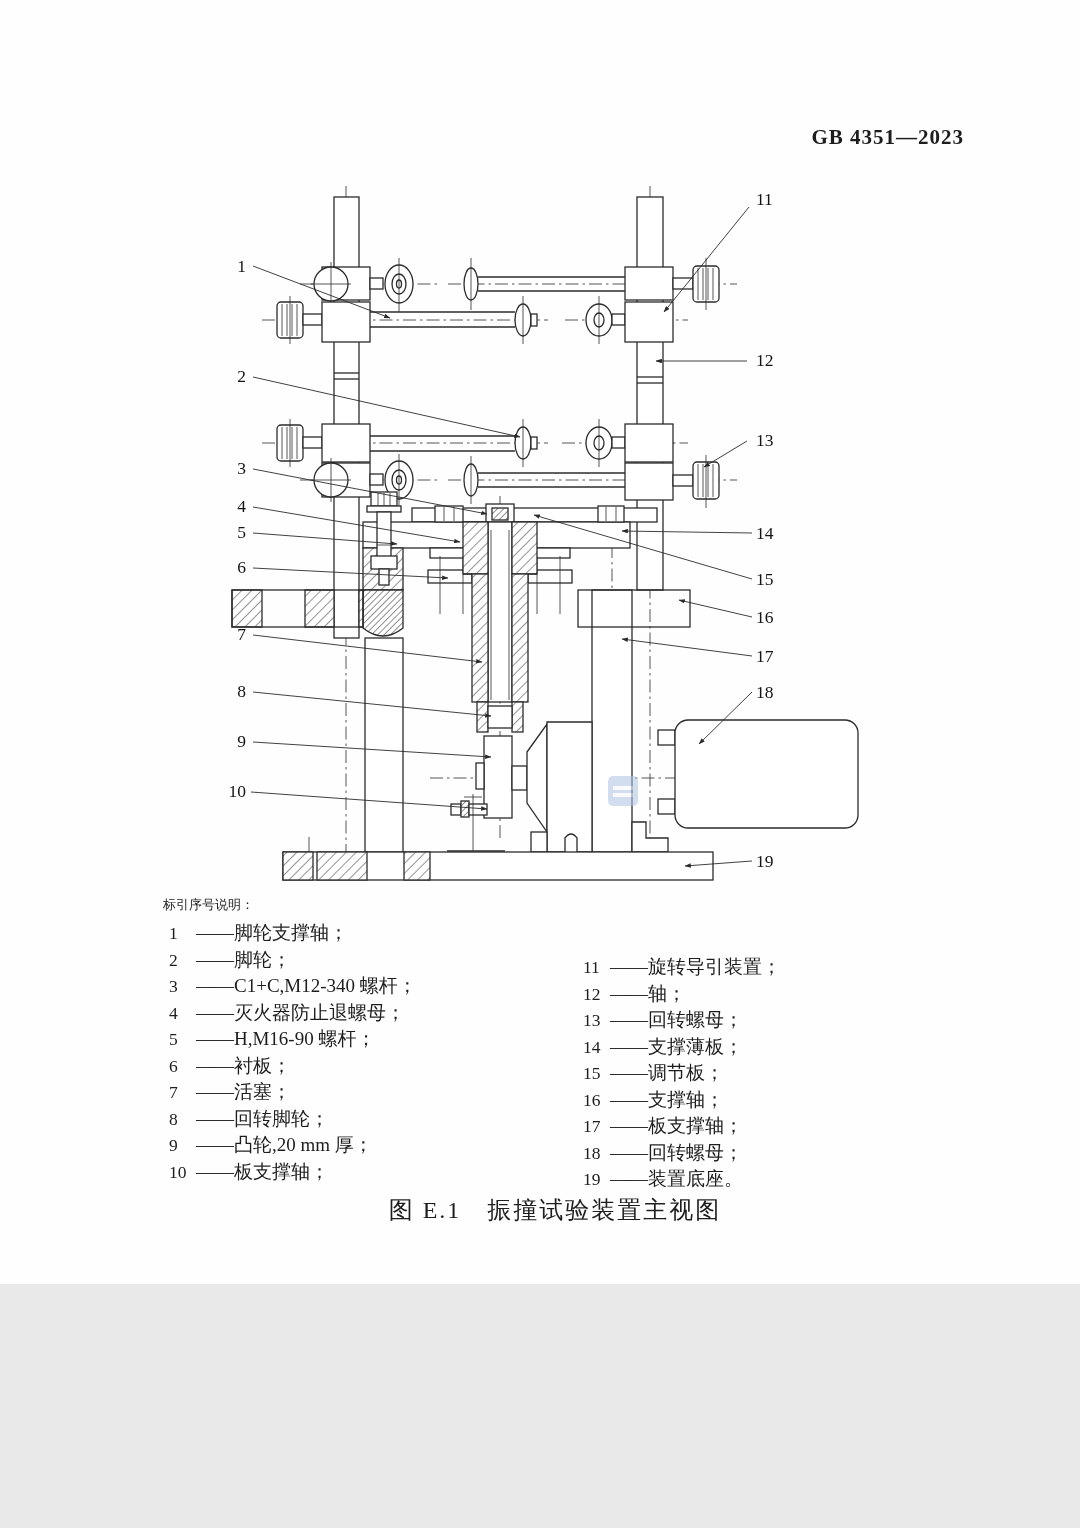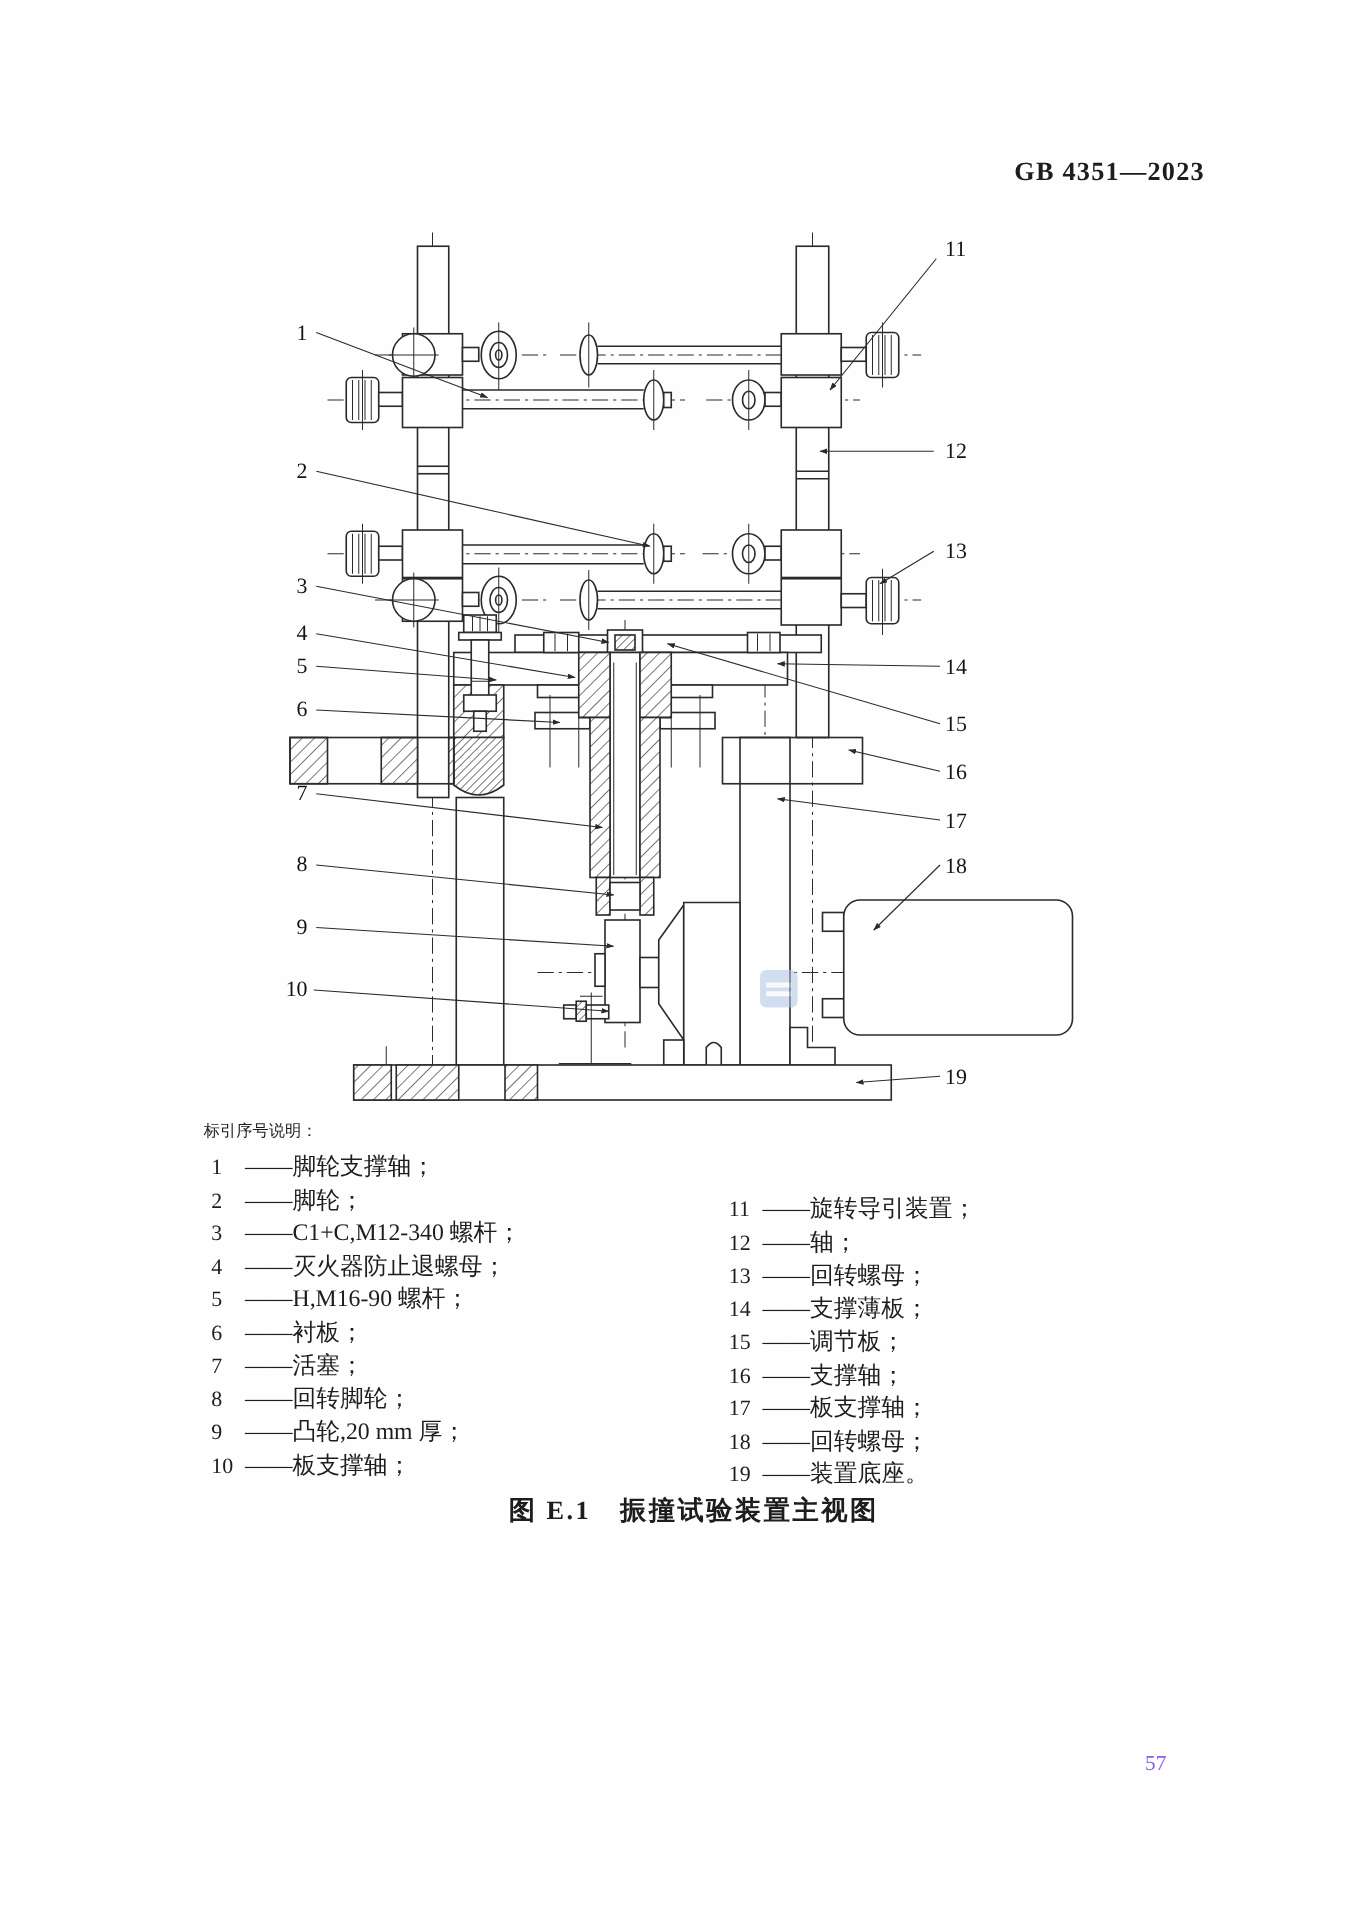--- a/index.html
+++ b/index.html
@@ -1,29 +1,29 @@
 <!DOCTYPE html>
 <html><head>
 <meta charset="utf-8">
 <style>
   html,body{margin:0;padding:0;background:#e9e9e9;}
-  .page{position:relative;width:1080px;height:1528px;background:#fefefe;margin:0 auto;
+  .page{position:relative;width:1080px;height:1284px;background:#fefefe;margin:0 auto;
         font-family:"Liberation Serif","DejaVu Serif",serif;color:#1d1d1d;overflow:hidden;}
   .hdr{position:absolute;top:125px;left:0;right:116px;text-align:right;
        font-size:21px;font-weight:bold;letter-spacing:1px;}
   .legend{position:absolute;top:892px;left:163px;width:820px;}
   .legend-title{font-size:13px;line-height:26px;}
   .legend-cols{position:relative;margin-top:2px;}
   .lcol{position:absolute;left:6px;top:0;}
   .rcol{position:absolute;left:420px;top:0;margin-top:34px;}
   .lg-row{height:26.5px;line-height:26.5px;font-size:19px;white-space:nowrap;}
   .lg-row .num{display:inline-block;width:27px;}
   .lg-row .dash{display:inline-block;}
   .caption{position:absolute;top:1194px;left:170px;width:770px;text-align:center;
-           font-size:21px;font-weight:bold;letter-spacing:2px;}
+           font-size:24px;font-weight:normal;letter-spacing:2px;}
   .pageno{position:absolute;top:1401px;left:916px;font-size:17px;color:#8b5cf6;}
   svg.fig{position:absolute;left:160px;top:170px;}
   .fw{fill:#ffffff;stroke:#2b2b2b;stroke-width:1.3;}
   .fa{fill:url(#hA);stroke:#2b2b2b;stroke-width:1.3;}
   .fb{fill:url(#hB);stroke:#2b2b2b;stroke-width:1.3;}
   .ln{fill:none;stroke:#2b2b2b;stroke-width:1.3;}
   .tn{fill:none;stroke:#2b2b2b;stroke-width:0.8;}
   .cl{fill:none;stroke:#2b2b2b;stroke-width:0.8;stroke-dasharray:13 4 2.5 4;}
   .ldr{fill:none;stroke:#2b2b2b;stroke-width:0.9;marker-end:url(#arr);}
   .num{font-family:"Liberation Serif",serif;font-size:17.5px;fill:#141414;}

